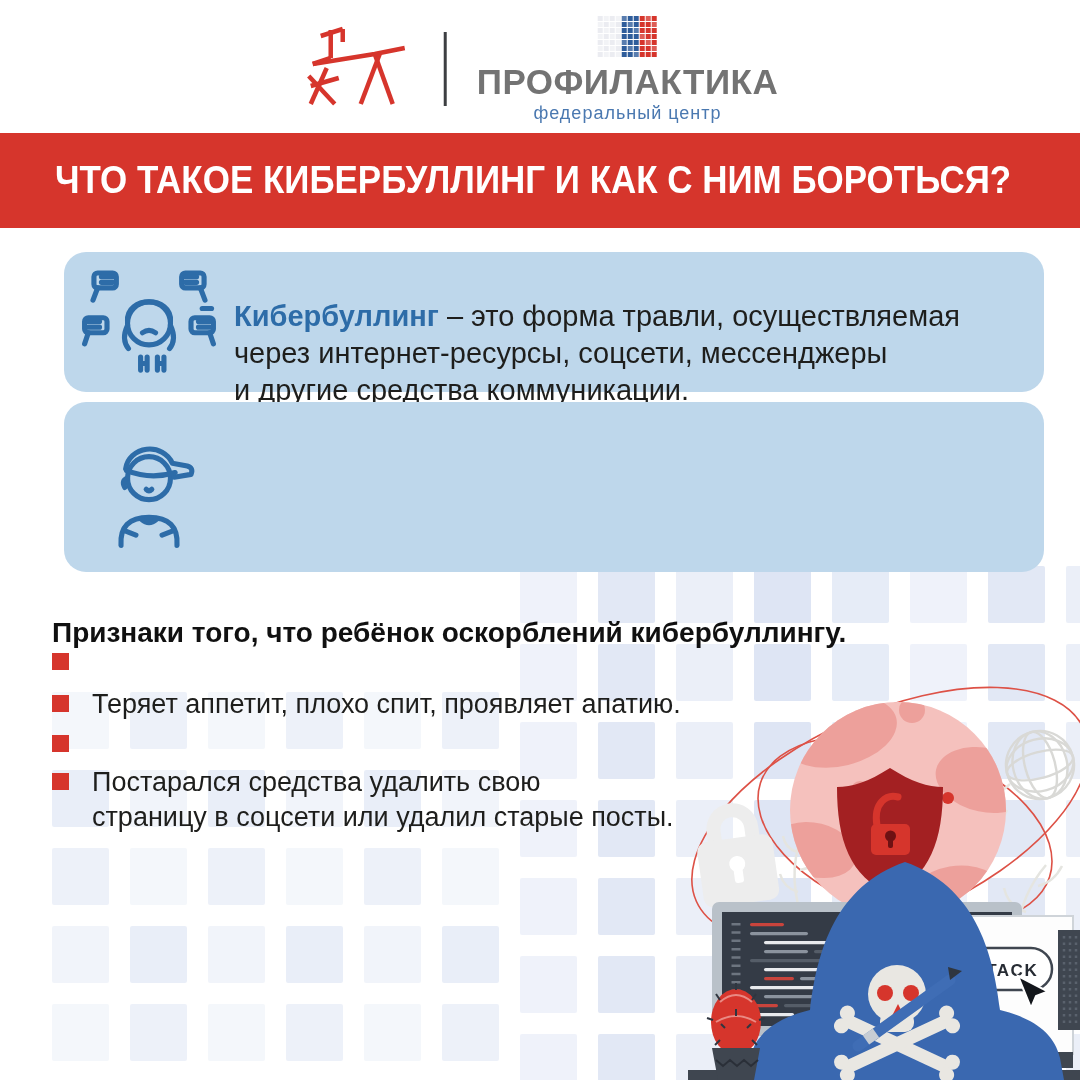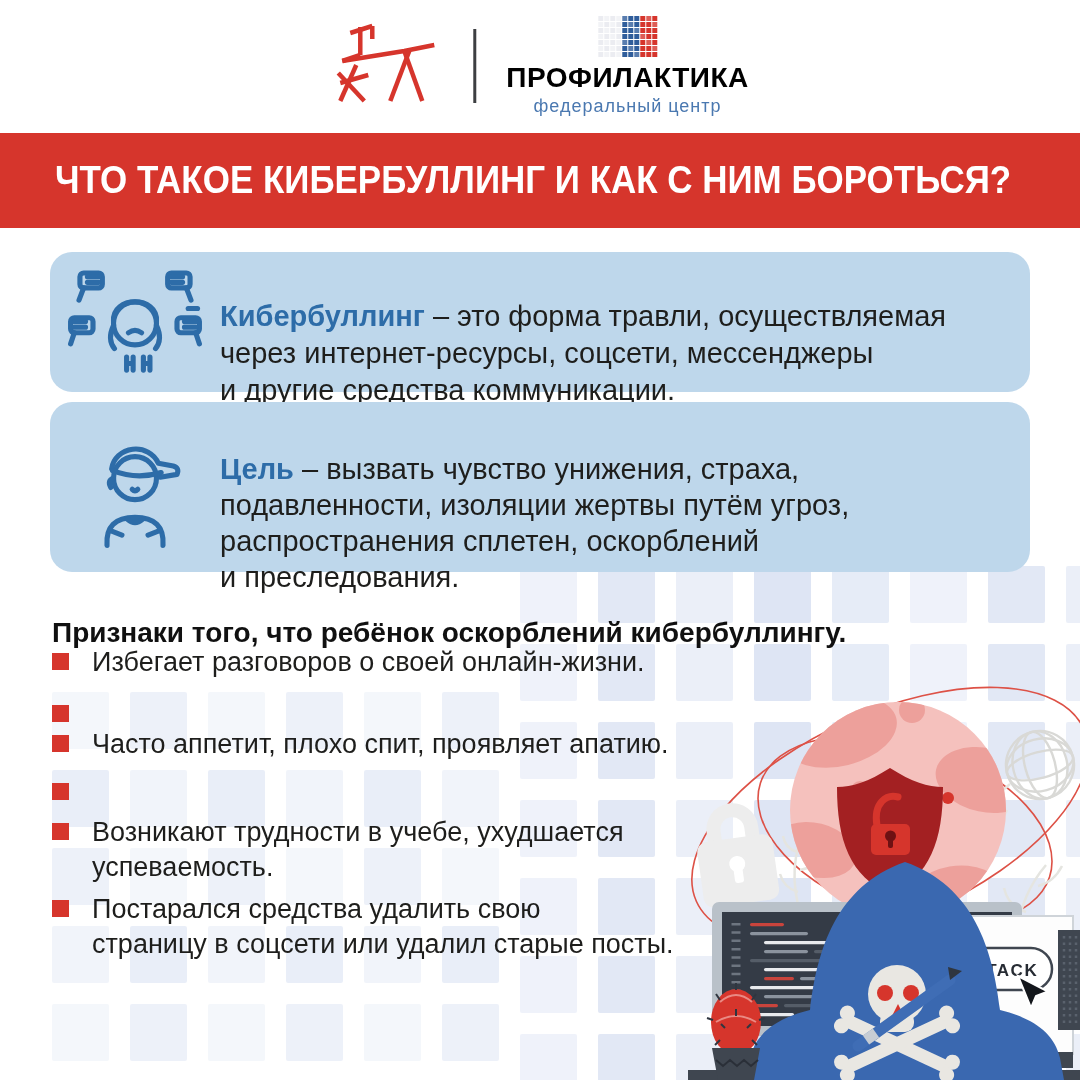--- a/index.html
+++ b/index.html
@@ -13,31 +13,31 @@
   
   .illustration{position:absolute;left:560px;top:680px;width:520px;height:400px;z-index:2;}
 
   
   .header{position:absolute;top:0;left:0;width:100%;height:133px;background:#ffffff;z-index:3;}
   .logo-group{position:absolute;left:50%;top:16px;transform:translateX(-50%);
               display:flex;align-items:center;gap:30px;}
   .divider{width:3px;height:74px;background:#3d3f42;}
   .brand{display:flex;flex-direction:column;align-items:center;}
   .pixel-grid{display:grid;grid-template-columns:repeat(10,5px);grid-auto-rows:5px;gap:1px;margin-bottom:7px;}
-  .brand-name{color:#000000;font-weight:700;font-size:28px;letter-spacing:.5px;line-height:1;}
+  .brand-name{color:#737373;font-weight:700;font-size:35px;letter-spacing:.5px;line-height:1;}
   .brand-sub{color:#4a78b0;font-size:18px;letter-spacing:1px;margin-top:5px;line-height:1;}
 
   
   .banner{position:absolute;top:133px;left:0;width:100%;height:95px;background:#d6352c;
           display:flex;align-items:center;z-index:3;box-sizing:border-box;padding-left:55px;}
   .banner h1{margin:0;color:#ffffff;font-size:38px;font-weight:700;letter-spacing:0;
              transform:scaleX(.92);transform-origin:left center;white-space:nowrap;}
 
   
-  .def-box{position:absolute;left:50px;width:980px;background:#bed7eb;border-radius:22px;
+  .def-box{position:absolute;left:64px;width:980px;background:#bed7eb;border-radius:22px;
            display:flex;z-index:3;box-sizing:border-box;}
   .def-box.box1{top:252px;height:140px;}
   .def-box.box2{top:402px;height:170px;}
   .def-icon{flex:0 0 170px;display:flex;align-items:center;justify-content:center;}
   .def-text{flex:1;padding:17px 30px 0 0;font-size:29px;line-height:37px;color:#1e1e1c;
             white-space:pre-line;}
   .box2 .def-text{padding-top:20px;line-height:36px;}
   .def-term{color:#2d6ca8;font-weight:700;}
 
   
@@ -426,47 +426,34 @@
         <circle cx="60" cy="58" r="23"></circle>
         <path d="M35 48 a26 24 0 0 1 50 -6 l16 3 q7 2 4 9 l-18 3"></path>
         <path d="M36 50 q26 10 52 2"></path>
         <path d="M37 58 q-7 2 -3 10"></path>
         <path d="M57 70 q3 3 6 0"></path>
         <path d="M30 130 q-2 -30 30 -30 q32 0 30 30"></path>
         <path d="M33 114 l13 5 M87 114 l-13 5"></path>
         <path d="M52 102 q8 7 16 0"></path>
       </svg>
     </div>
-    <p class="def-text"><span class="def-term">Цель</span><span> – вызвать чувство унижения, страха,
-подавленности, изоляции жертвы путём угроз,
-распространения сплетен, оскорблений
-и преследования.</span></p>
   </section>
 
   <h2 class="signs-heading">Признаки того, что ребёнок оскорблений кибербуллингу.</h2>
 
   <ul class="signs-list">
-    <li>
-      <span class="bullet"></span>
-      <span class="item-text">Избегает разговоров о своей онлайн-жизни.</span>
-    </li>
     <li>
       <span class="bullet"></span>
     </li>
     <li>
       <span class="bullet"></span>
-      <span class="item-text">Часто аппетит, плохо спит, проявляет апатию.</span>
+      <span class="item-text">Теряет аппетит, плохо спит, проявляет апатию.</span>
     </li>
     <li>
       <span class="bullet"></span>
-    </li>
-    <li>
-      <span class="bullet"></span>
-      <span class="item-text">Возникают трудности в учебе, ухудшается
-успеваемость.</span>
     </li>
     <li>
       <span class="bullet"></span>
       <span class="item-text">Постарался средства удалить свою
 страницу в соцсети или удалил старые посты.</span>
     </li>
   </ul>
 
 </div>
 

